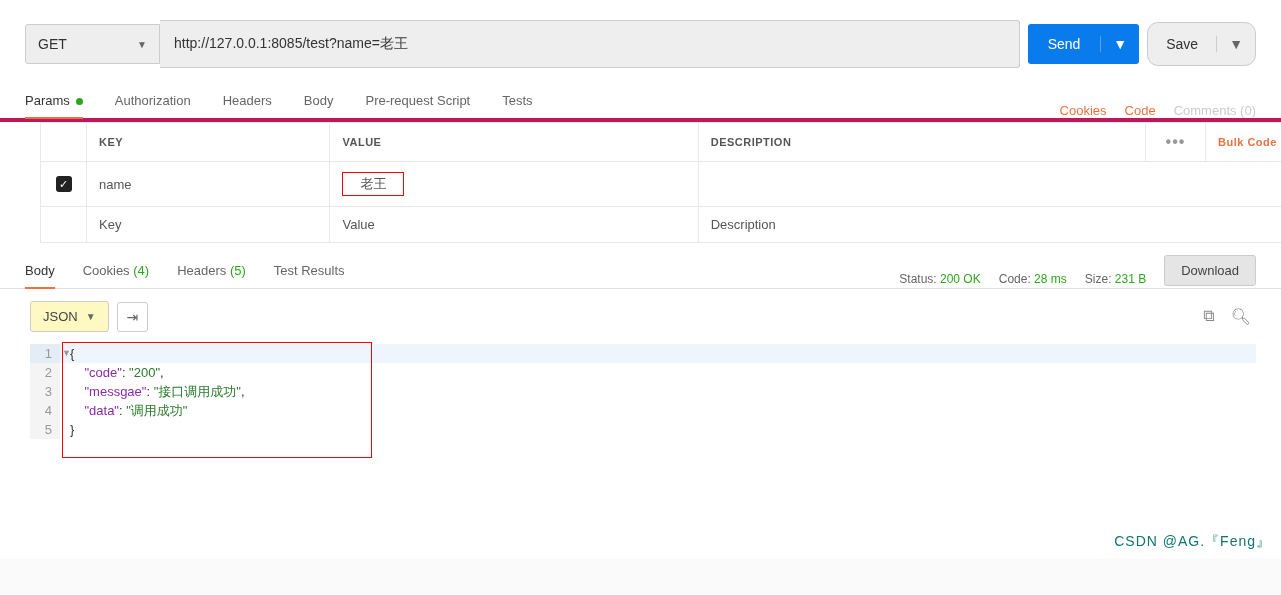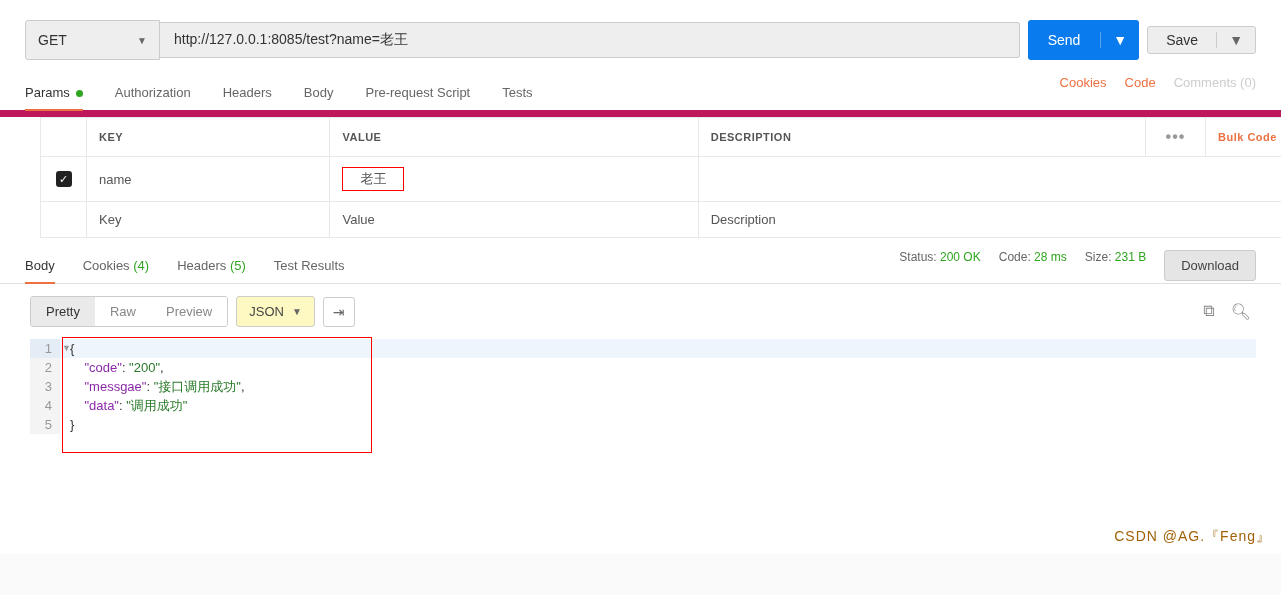--- a/index.html
+++ b/index.html
@@ -1,27 +1,27 @@
 <!DOCTYPE html>
 <html><head>
 <meta charset="utf-8">
 <style>
 *{box-sizing:border-box;margin:0;padding:0;font-family:-apple-system,BlinkMacSystemFont,"Segoe UI",Arial,sans-serif}
 body{background:#fafafa;color:#333;font-size:13px}
 .container{background:#fff;padding:0;margin:0;width:1281px;position:relative}
 .top-row{display:flex;gap:8px;padding:20px 25px 15px 25px;align-items:center}
 .method-sel{width:135px;height:40px;background:#eee;border:1px solid #ccc;border-radius:3px 0 0 3px;display:flex;align-items:center;padding:0 12px;justify-content:space-between;color:#333;font-size:14px}
-.url-input{flex:1;height:36px;background:#eee;border:1px solid #ccc;border-left:none;border-radius:0 3px 3px 0;padding:0 14px;display:flex;align-items:center;color:#333;font-size:14px;margin-left:-8px}
+.url-input{flex:1;height:48px;background:#eee;border:1px solid #ccc;border-left:none;border-radius:0 3px 3px 0;padding:0 14px;display:flex;align-items:center;color:#333;font-size:14px;margin-left:-8px}
 .send-btn{height:40px;background:#097bed;color:#fff;border-radius:3px;display:flex;align-items:center;font-size:14px;font-weight:400}
 .send-main{padding:0 20px;border-right:1px solid rgba(255,255,255,.3)}
 .send-caret{padding:0 12px}
-.save-btn{height:28px;background:#eee;border:1px solid #ccc;border-radius:3px;display:flex;align-items:center;color:#333;font-size:14px}
+.save-btn{height:44px;background:#eee;border:1px solid #ccc;border-radius:11px;display:flex;align-items:center;color:#333;font-size:14px}
 .save-main{padding:0 18px;border-right:1px solid #ccc}
 .save-caret{padding:0 12px;color:#666}
-.tabs{display:flex;border-bottom:7px solid #be185d;padding:0 25px;align-items:flex-start}
+.tabs{display:flex;border-bottom:4px solid #be185d;padding:0 25px;align-items:flex-end}
 .tab{padding:10px 0;margin-right:32px;color:#666;cursor:pointer;position:relative;font-size:13px}
 .tab.active{color:#333}
 .tab.active::after{content:"";position:absolute;left:0;right:0;bottom:-1px;height:2px;background:#ed7140}
 .dot{display:inline-block;width:7px;height:7px;background:#2fa51f;border-radius:50%;margin-left:6px;vertical-align:middle}
 .tabs-right{margin-left:auto;display:flex;gap:18px;font-size:13px}
 .link-orange{color:#ed7140;cursor:pointer}
 .link-gray{color:#ccc;cursor:pointer}
 .params-table{width:calc(100% - 25px);margin-left:40px;border-collapse:collapse}
 .params-table th{text-align:left;font-size:11px;font-weight:600;color:#555;letter-spacing:.5px;padding:10px 12px;border:1px solid #e8e8e8;background:#fff}
 .params-table td{padding:10px 12px;border:1px solid #e8e8e8;font-size:13px;color:#555}
@@ -29,21 +29,21 @@
 .chk{width:16px;height:16px;background:#222;border-radius:3px;display:inline-flex;align-items:center;justify-content:center;color:#fff;font-size:11px}
 .placeholder{color:#aaa}
 .value-cell-hl{position:relative}
 .val-box{border:1.5px solid red;padding:2px 17px;display:inline-block}
 .ellipsis{color:#999;font-size:16px;letter-spacing:1px}
 .sub-tabs{display:flex;border-bottom:1px solid #e0e0e0;padding:0 25px;align-items:center;margin-top:10px}
 .sub-tab{padding:10px 0;margin-right:28px;color:#666;cursor:pointer;position:relative;font-size:13px}
 .sub-tab.active{color:#333}
 .sub-tab.active::after{content:"";position:absolute;left:0;right:0;bottom:-1px;height:2px;background:#ed7140}
 .count{color:#2fa51f}
-.status-bar{margin-left:auto;display:flex;gap:18px;align-items:flex-start;font-size:12px;color:#666}
+.status-bar{margin-left:auto;display:flex;gap:18px;align-items:flex-end;font-size:12px;color:#666}
 .status-val{color:#2fa51f}
 .dl-btn{background:#e5e5e5;border:1px solid #ccc;border-radius:3px;padding:7px 16px;color:#444;font-size:13px}
 .format-bar{display:flex;gap:8px;padding:12px 30px;align-items:center}
 .pill-group{display:flex;border:1px solid #ccc;border-radius:3px;overflow:hidden}
 .pill{padding:7px 15px;font-size:13px;color:#888;cursor:pointer;background:#fff}
 .pill.active{background:#eaeaea;color:#333}
 .fmt-sel{border:1px solid #ccc;border-radius:3px;padding:7px 12px;font-size:13px;color:#444;display:flex;align-items:center;gap:8px;background:#fef9c3}
 .wrap-btn{border:1px solid #ccc;border-radius:3px;padding:6px 9px;font-size:14px;color:#666;background:#fff}
 .fmt-right{margin-left:auto;display:flex;gap:16px;color:#888;font-size:16px}
 .code-area{margin:0 25px 0 30px;font-family:Consolas,Monaco,monospace;font-size:13px;position:relative}
@@ -51,21 +51,21 @@
 .code-line{display:flex;line-height:19px}
 .gutter{width:30px;text-align:right;padding-right:8px;color:#999;background:#f4f4f4;user-select:none}
 .gutter.hl{background:#e4ecf5}
 .code-text{padding-left:10px;flex:1}
 .code-text.hl{background:#eff5fc}
 .fold{position:absolute;left:32px;color:#999;font-size:9px}
 .tok-key{color:#8b2aa8}
 .tok-str{color:#2a7a2a}
 .tok-punc{color:#333}
 .caret-down{font-size:10px;color:#666}
-.watermark{position:absolute;right:10px;bottom:8px;color:#a16207;font-size:14px;letter-spacing:1px}
+.watermark{position:absolute;right:10px;bottom:8px;color:#0f766e;font-size:14px;letter-spacing:1px}
 </style>
 </head>
 <body>
 
 <div class="container">
   <div class="top-row">
     <div class="method-sel">
       <span>GET</span>
       <span class="caret-down">▼</span>
     </div>
@@ -128,25 +128,20 @@
     <div class="sub-tab">Test Results</div>
     <div class="status-bar">
       <span><span>Status:</span> <span class="status-val">200 OK</span></span>
       <span><span>Code:</span> <span class="status-val">28 ms</span></span>
       <span><span>Size:</span> <span class="status-val">231 B</span></span>
       <span class="dl-btn">Download</span>
     </div>
   </div>
 
   <div class="format-bar">
-    <div class="pill-group">
-      <div class="pill active">Pretty</div>
-      <div class="pill">Raw</div>
-      <div class="pill">Preview</div>
-    </div>
     <div class="fmt-sel">
         <span>JSON</span>
         <span class="caret-down">▼</span>
       </div>
     <div class="wrap-btn"><span>⇥</span></div>
     <div class="fmt-right">
       <span>⧉</span>
       <span>🔍︎</span>
     </div>
   </div>

